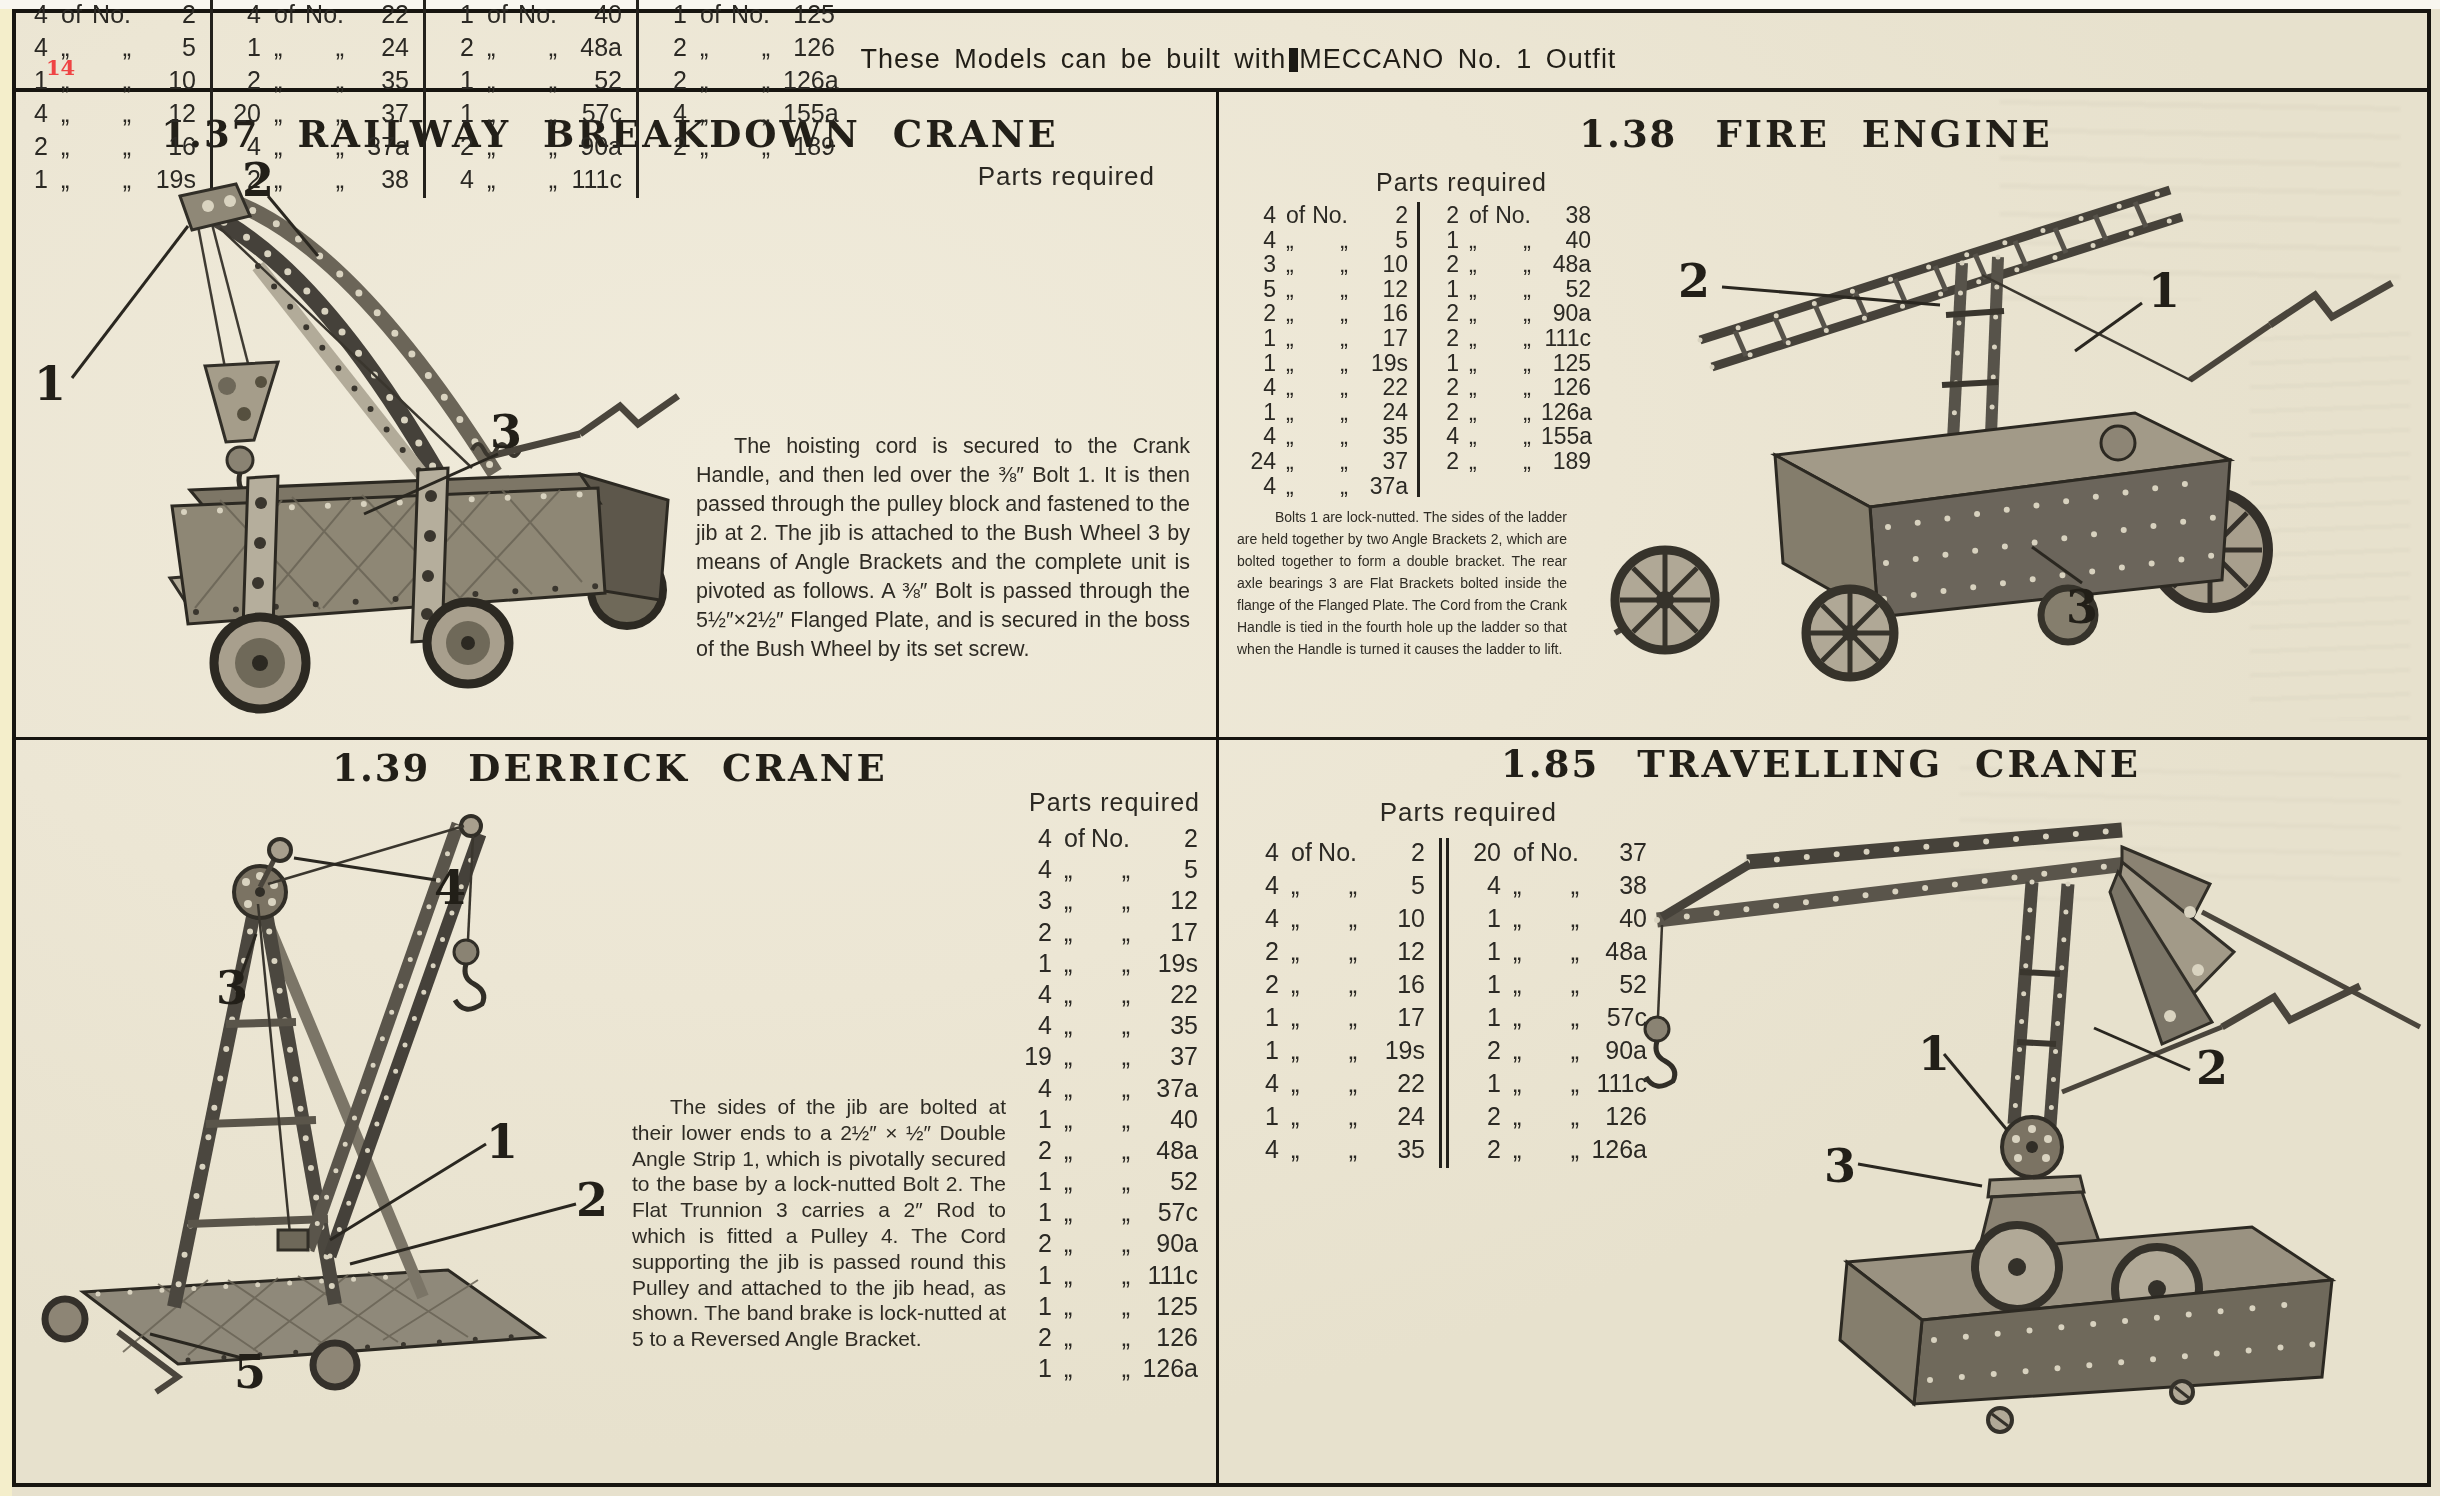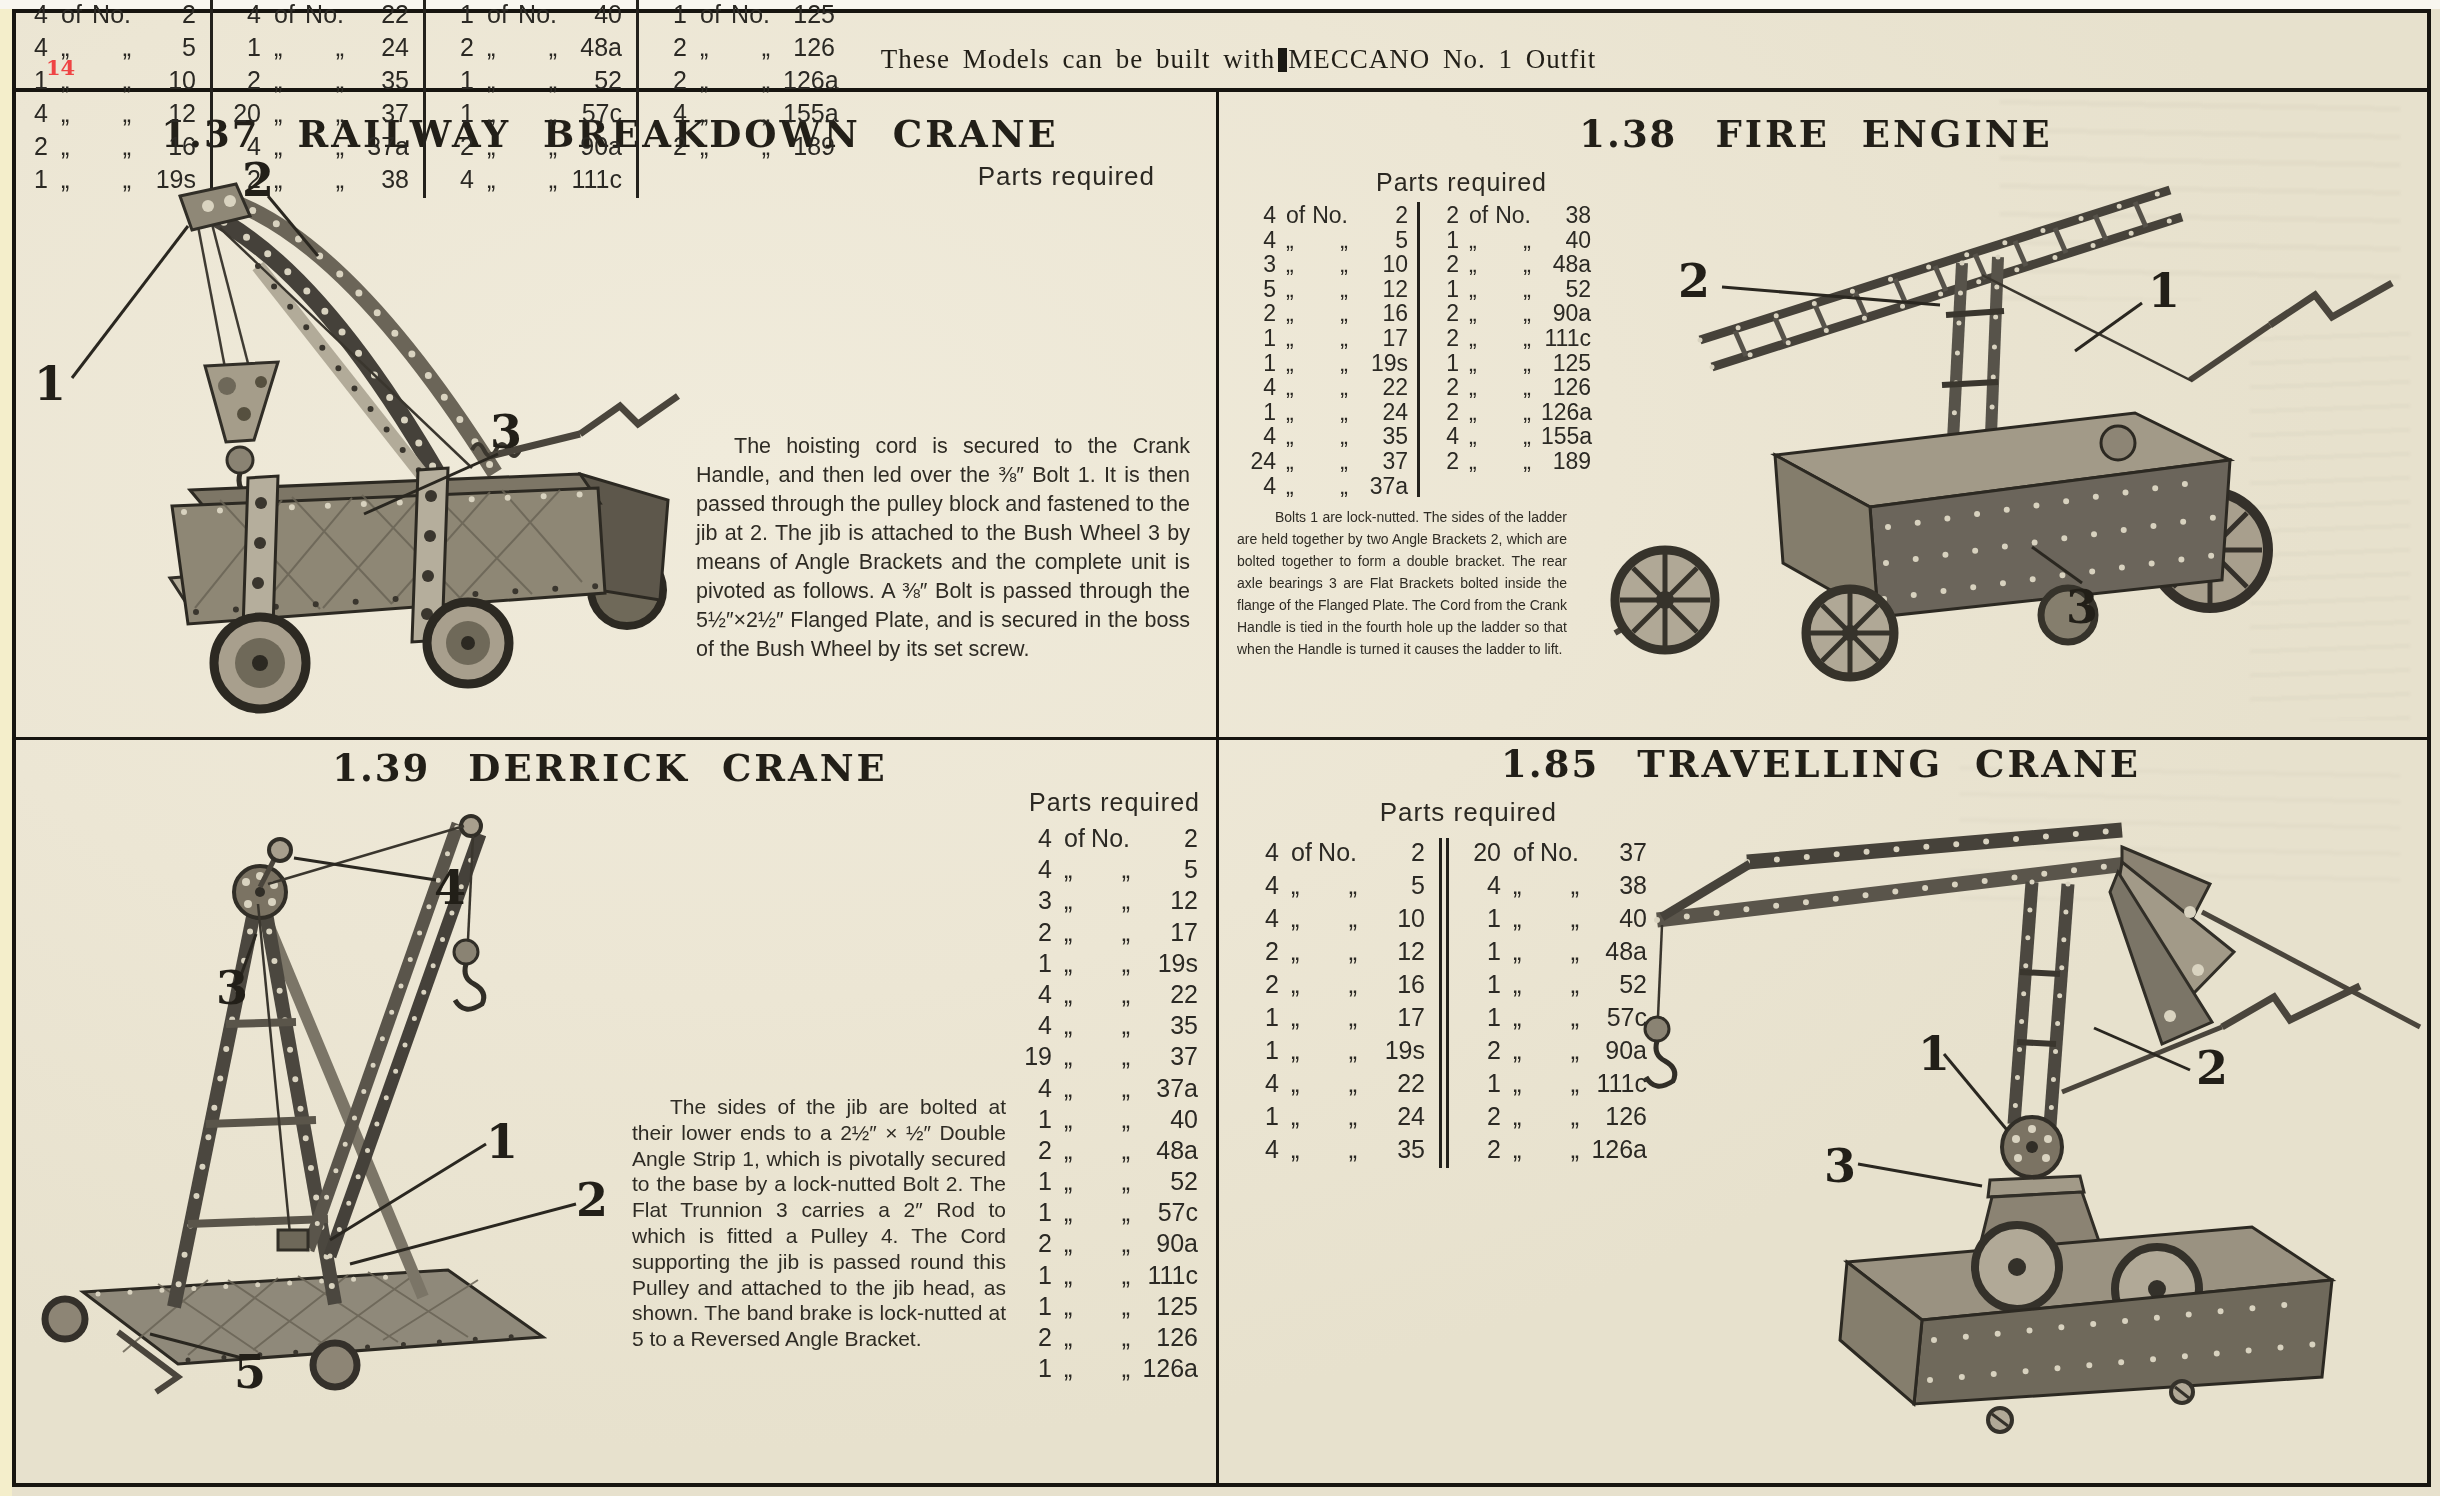--- a/index.html
+++ b/index.html
@@ -5,21 +5,21 @@
   html,body{margin:0;padding:0;}
   body{
     width:2440px;height:1496px;position:relative;overflow:hidden;
     background:radial-gradient(1600px 1000px at 30% 30%, #f0ebdb 0%, #ece6d4 55%, #e7e1cd 100%);
     font-family:"Liberation Sans",sans-serif;color:#2b2924;
   }
   .edge-left{position:absolute;left:0;top:0;bottom:0;width:12px;background:#f4eecb;}
   .edge-top{position:absolute;left:0;top:0;right:0;height:9px;background:#f8f6ef;}
   .frame{position:absolute;left:12px;top:9px;right:9px;bottom:9px;border:4px solid #171510;pointer-events:none;}
   .pageno{position:absolute;left:46px;top:55px;font-family:"DejaVu Serif",serif;font-weight:bold;font-size:21px;color:#ef4444;}
-  .header{position:absolute;left:0;right:0;top:44px;text-align:center;font-family:Liberation Serif, serif;font-size:27px;color:#211e17;letter-spacing:1px;word-spacing:5px;margin-left:37px;}
+  .header{position:absolute;left:0;right:0;top:44px;text-align:center;font-family:Liberation Sans, sans-serif;font-size:27px;color:#211e17;letter-spacing:1px;word-spacing:5px;margin-left:37px;}
   .ink-bar{display:inline-block;width:9px;height:24px;background:#1b1914;vertical-align:-4px;margin:0 1px 0 3px;}
   .rule-h-top{position:absolute;left:12px;right:9px;top:88px;height:4px;background:#171510;}
   .rule-v-center{position:absolute;left:1216px;top:92px;bottom:13px;width:3px;background:#171510;}
   .rule-h-mid{position:absolute;left:12px;right:9px;top:737px;height:3px;background:#171510;}
 
   .mhead{position:absolute;text-align:center;font-family:"DejaVu Serif",serif;font-weight:bold;font-size:37px;color:#221f18;}
   .mhead .mnum{letter-spacing:2px;margin-right:38px;}
   .mhead .mtitle{letter-spacing:3px;word-spacing:16px;}
 
   .ptitle{position:absolute;text-align:right;font-size:26px;color:#2b2822;letter-spacing:1px;}

